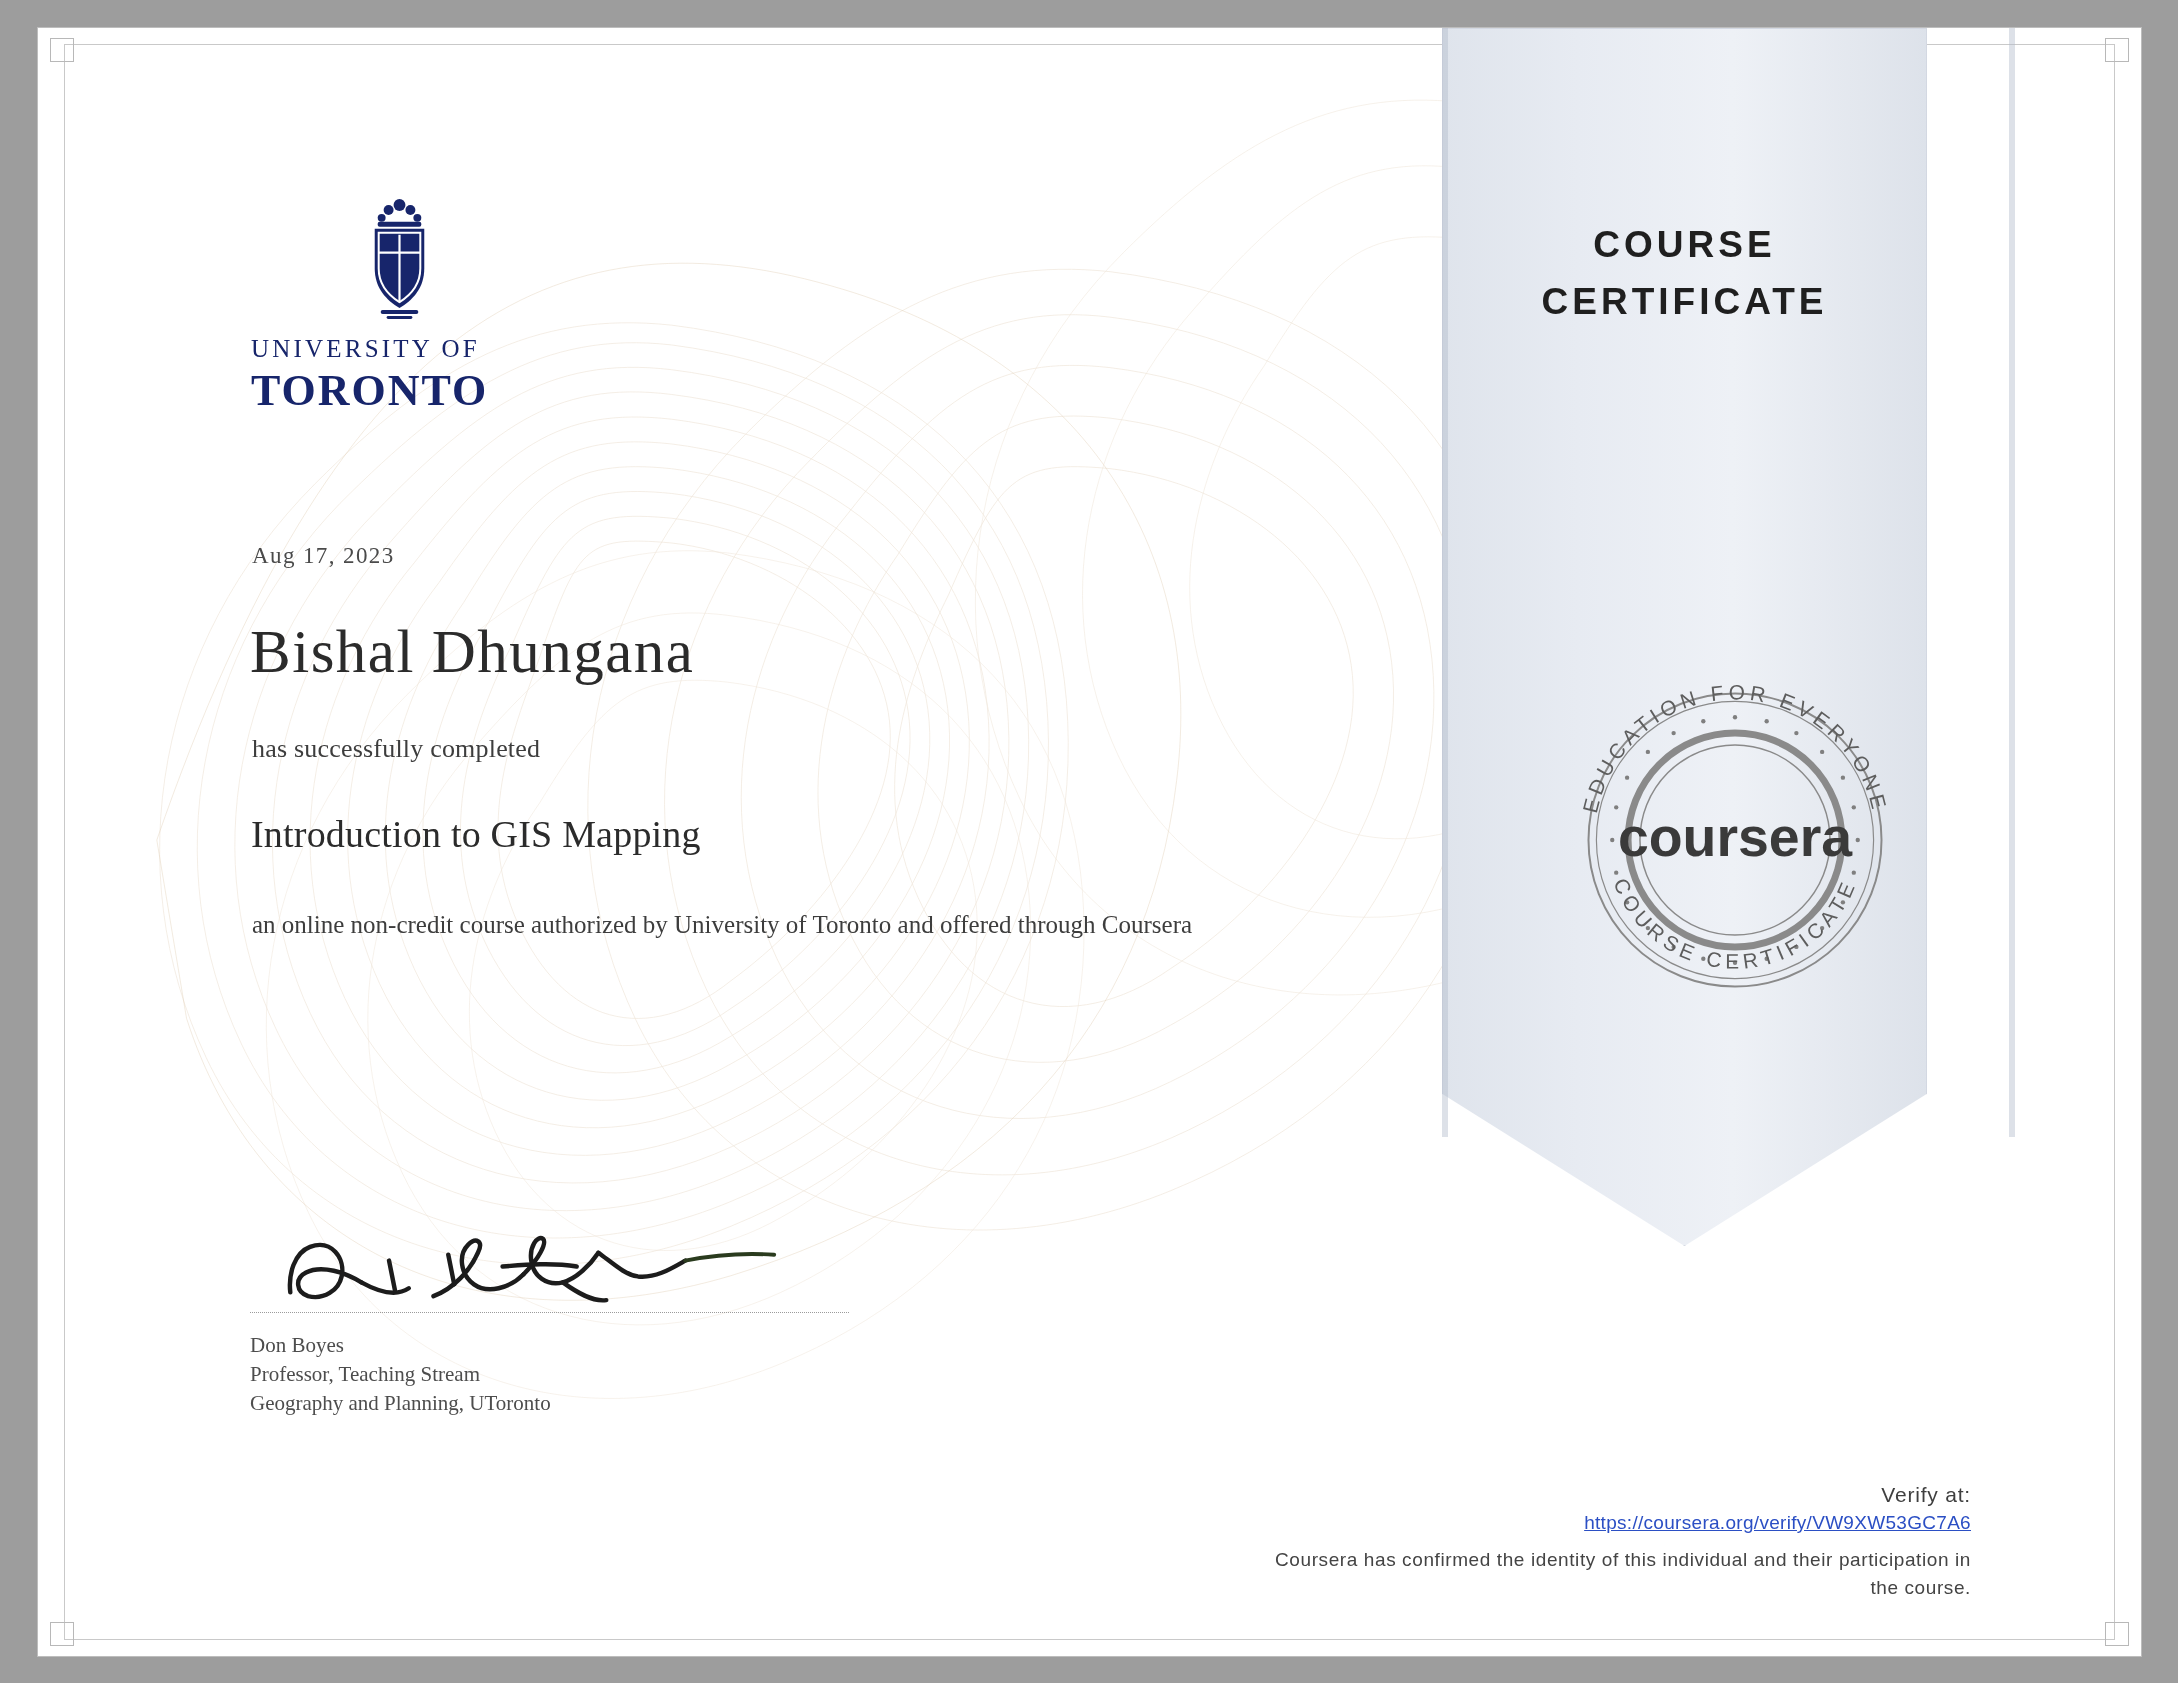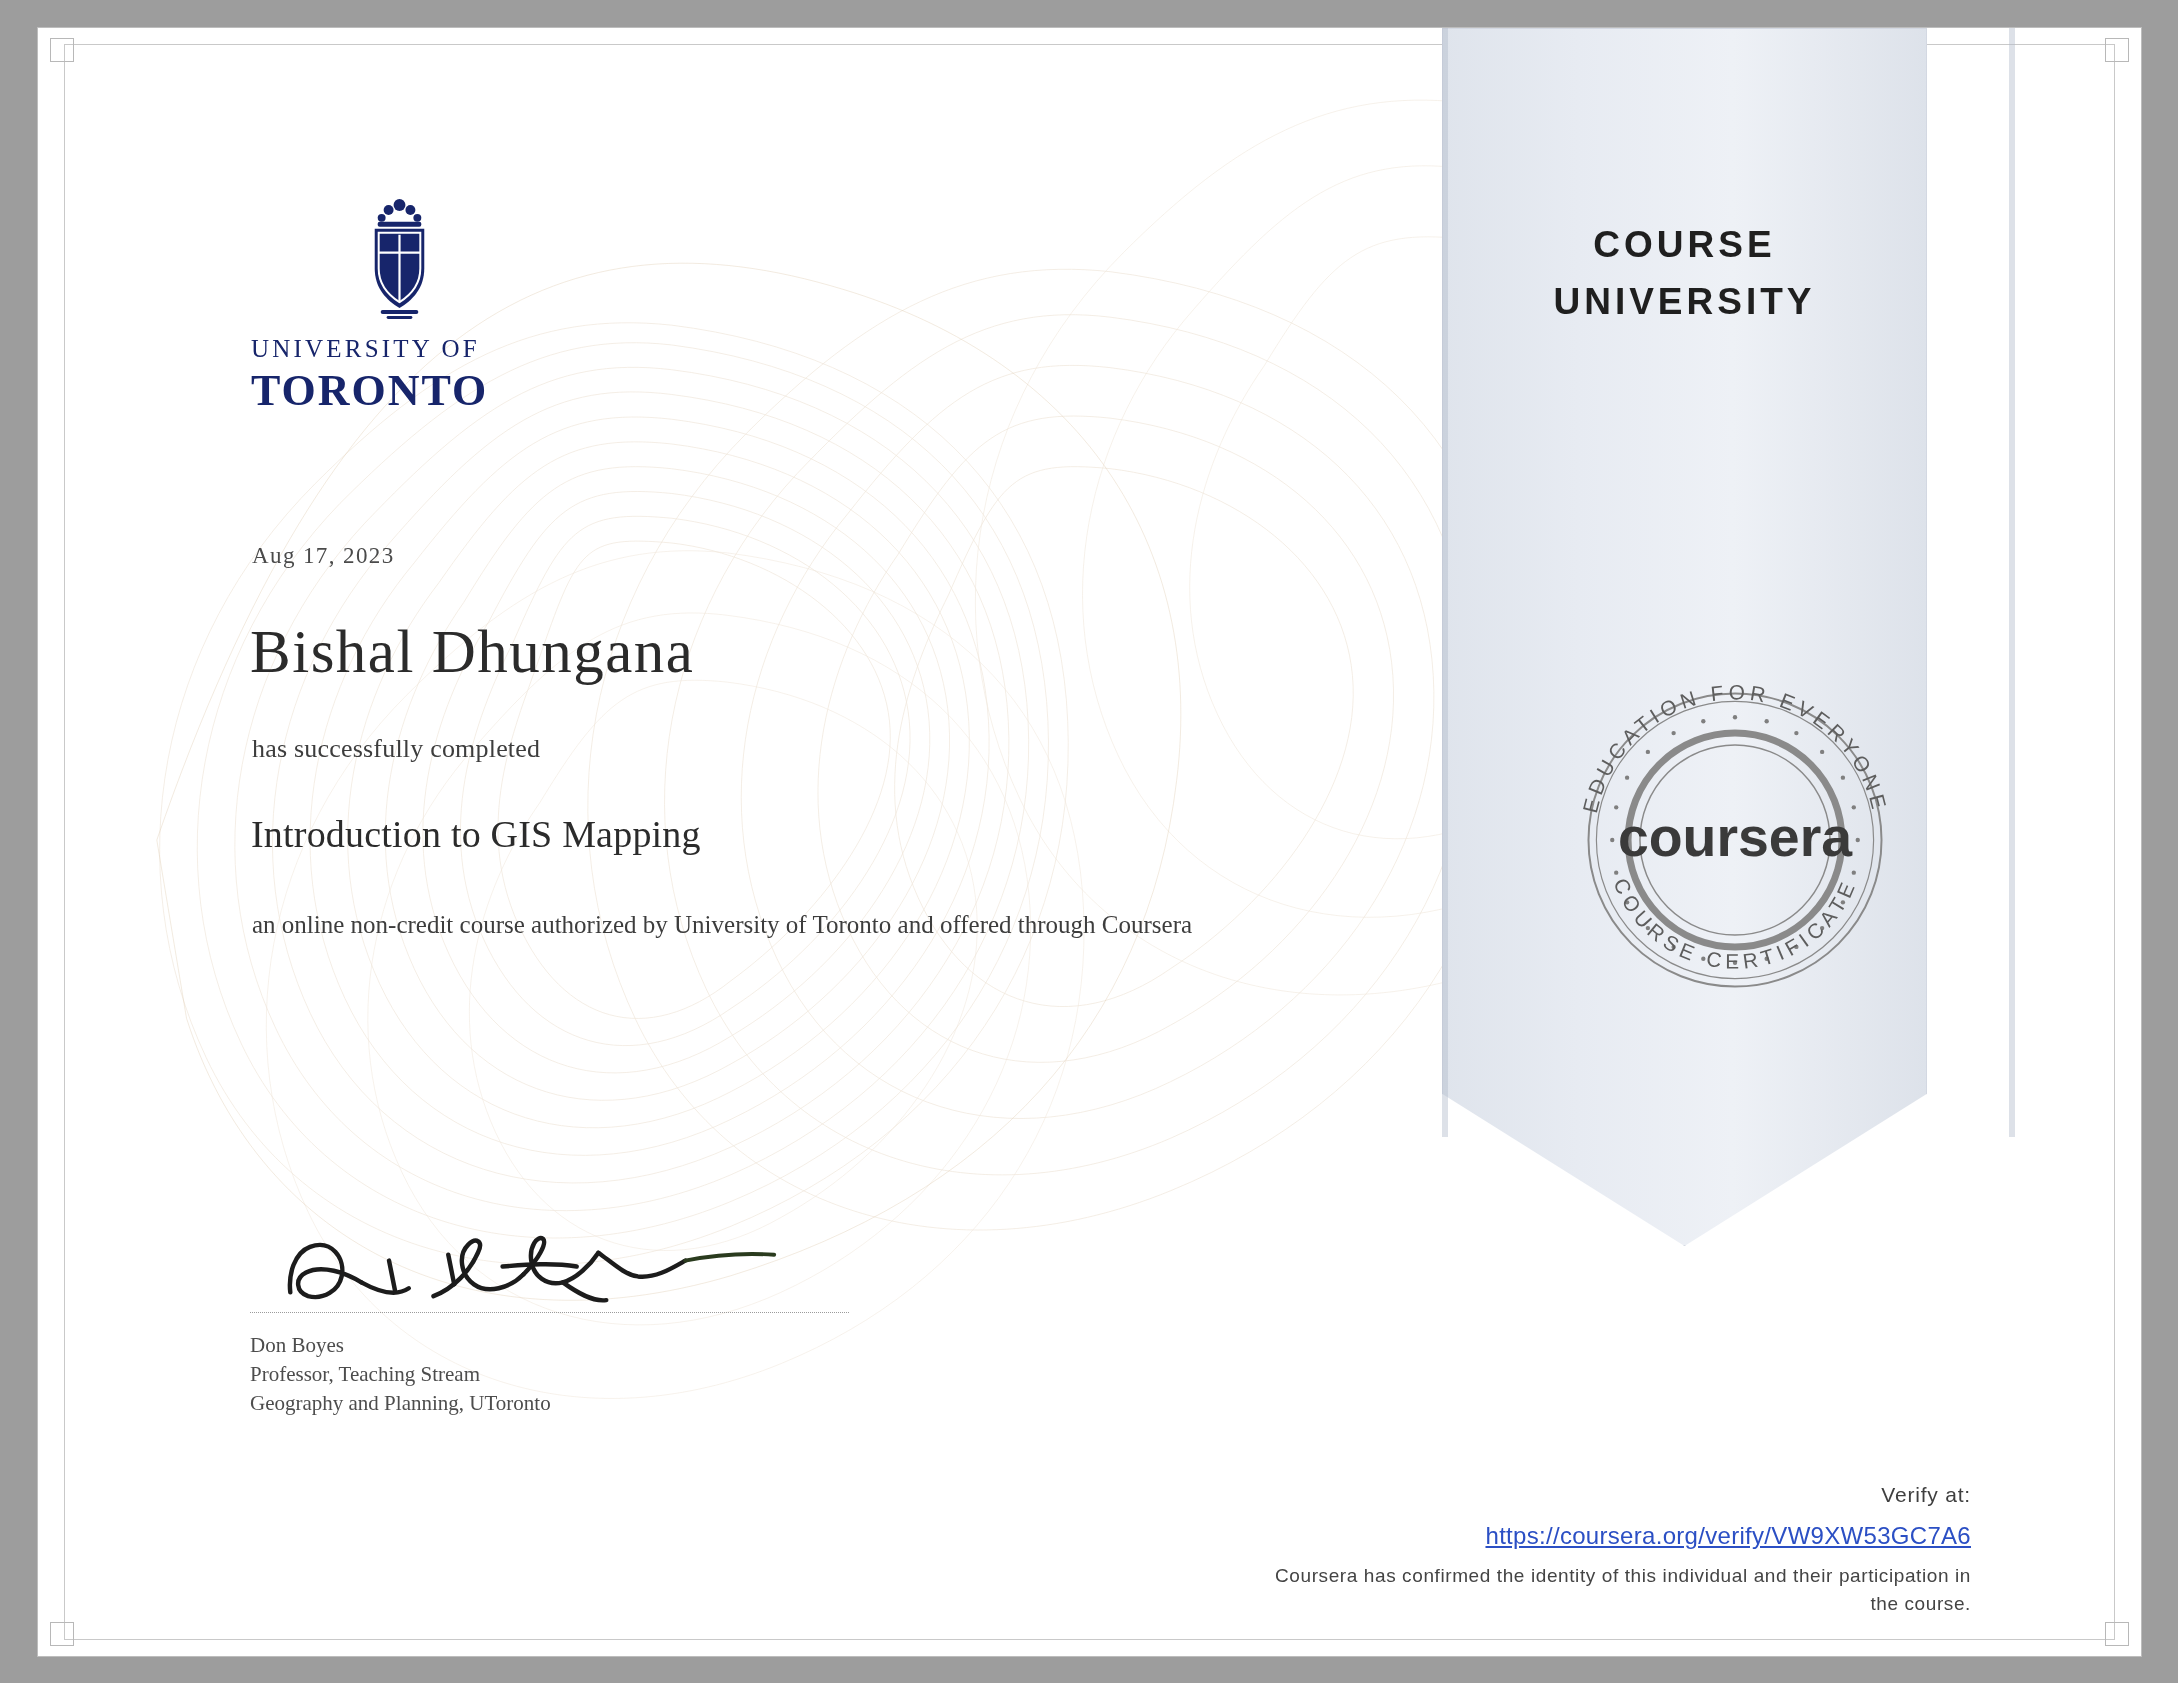--- a/index.html
+++ b/index.html
@@ -214,22 +214,22 @@
     text-align: right;
     font-family: "Liberation Sans", sans-serif;
     color: #3f3f3f;
   }
   .verify-label {
     font-size: 21px;
     letter-spacing: 0.8px;
   }
   .verify-link {
     display: block;
-    margin-top: 15px;
-    font-size: 24px;
+    margin-top: 5px;
+    font-size: 19px;
     color: #2b4fc4;
     text-decoration: underline;
     letter-spacing: 0.3px;
   }
   .verify-note {
     margin-top: 12px;
     font-size: 19px;
     line-height: 28px;
     letter-spacing: 0.6px;
     color: #444;
@@ -302,21 +302,21 @@
     <div class="corner bl"></div>
     <div class="corner br"></div>
 
     <div class="ribbon">
       <div class="ribbon-body"></div>
       <div class="ribbon-edge-l"></div>
       <div class="ribbon-edge-r"></div>
 
       <div class="ribbon-title">
         <div>COURSE</div>
-        <div>UNIVERSITY</div>
+        <div>CERTIFICATE</div>
       </div>
 
       <svg class="seal" viewBox="0 0 400 400">
         <defs>
           <path id="arcTop" d="M 58 200 A 142 142 0 0 1 342 200" fill="none"></path>
           <path id="arcBottom" d="M 70 200 A 130 130 0 0 0 330 200" fill="none"></path>
         </defs>
         <circle cx="200" cy="200" r="148" fill="none" stroke="#8a8a8a" stroke-width="2"></circle>
         <circle cx="200" cy="200" r="140" fill="none" stroke="#8a8a8a" stroke-width="1.2"></circle>
         <circle cx="200" cy="200" r="108" fill="none" stroke="#8a8a8a" stroke-width="7"></circle>

